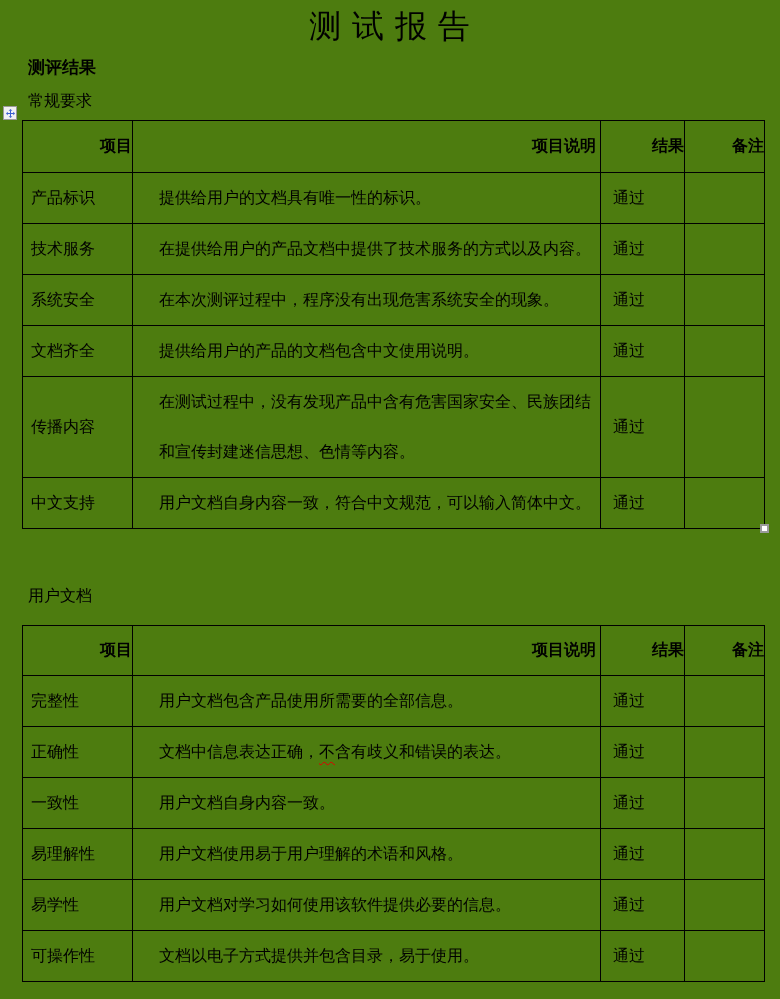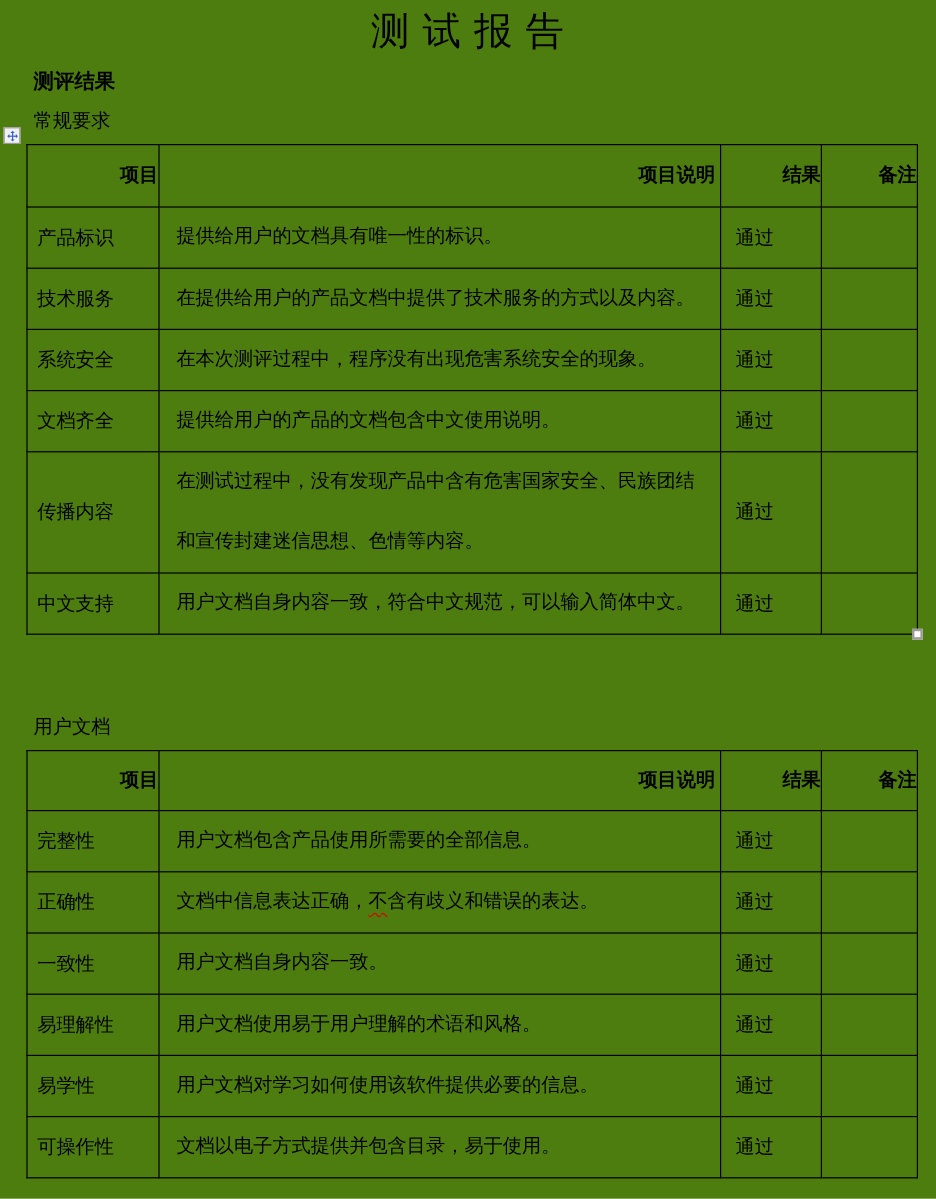--- a/index.html
+++ b/index.html
@@ -32,21 +32,20 @@
   }
   .table-label-1 {
     position: absolute;
     top: 91px; left: 28px;
     font-size: 16px;
   }
   .table-label-2 {
     position: absolute;
     top: 586px; left: 28px;
     font-size: 16px;
-    margin-top: 10px;
   }
   table.report {
     position: absolute;
     left: 22px;
     border-collapse: collapse;
     table-layout: fixed;
     width: 742px;
     font-size: 16px;
   }
   table.t1 { top: 120px; }
@@ -61,21 +60,21 @@
   col.c-result { width: 84px;  }
   col.c-remark { width: 80px;  }
   table.report th {
     text-align: right;
     font-weight: 700;
     height: 52px;
   }
   table.t2 th { height: 50px; }
   table.report .cell-item   { padding-left: 8px; }
   table.report th.cell-item { padding-left: 8px; }
-  table.report .cell-desc   { padding-left: 14px; padding-right: 4px; white-space: pre-line; line-height: 50px; margin-left: 32px; }
+  table.report .cell-desc   { padding-left: 26px; padding-right: 4px; white-space: pre-line; line-height: 50px; margin-left: 32px; }
   table.report th.cell-desc { line-height: normal; }
   table.report .cell-result { padding-left: 12px; }
   table.report th.cell-result { padding-left: 12px; margin-top: 45px; }
   table.report th.cell-remark { padding-left: 10px; }
   tr.row { height: 50px; }
   tr.row-tall { height: 100px; }
   table.t2 tr.row { height: 51px; }
   .spell {
     text-decoration: underline;
     text-decoration-style: wavy;

